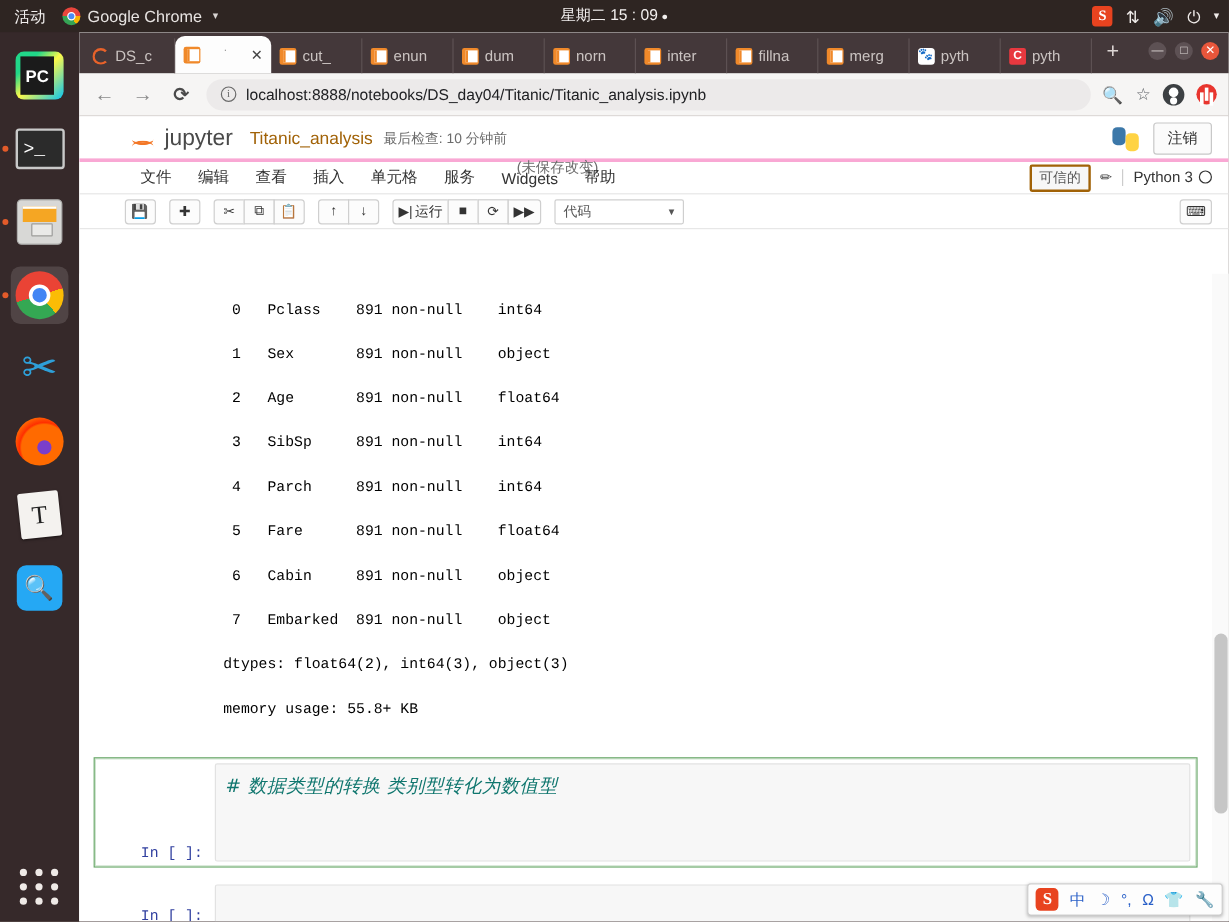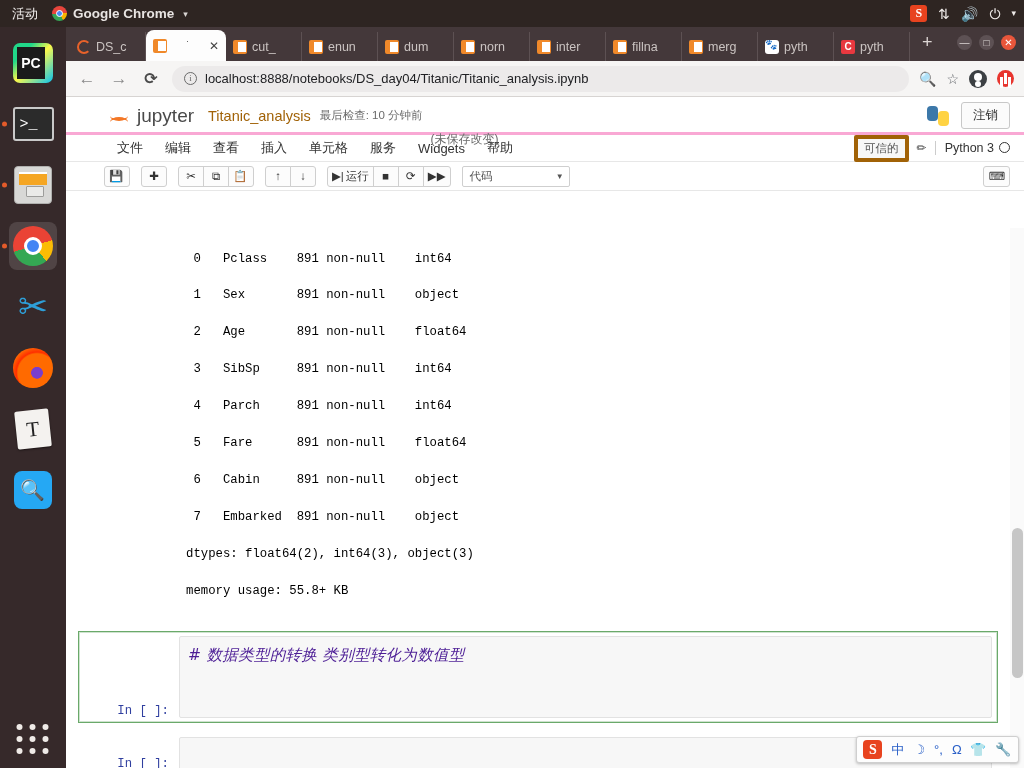--- a/index.html
+++ b/index.html
@@ -12,21 +12,21 @@
   .screen { position: relative; width: 1024px; height: 768px; }
 
   
   .topbar {
     position: absolute; top: 0; left: 0; width: 1024px; height: 27px;
     background: #2e2522; color: #e8e4e2;
     display: flex; align-items: center;
     font-size: 13px;
   }
   .topbar-activities { padding: 0 14px 0 12px; font-size: 13px; color: #f2efee; }
-  .topbar-app { display: flex; align-items: center; gap: 6px; font-weight: bold; font-size: 13.5px; }
+  .topbar-app { display: flex; align-items: center; gap: 6px; font-weight: normal; font-size: 13.5px; }
   .chrome-mini {
     width: 15px; height: 15px; border-radius: 50%;
     background: conic-gradient(from -30deg, #e8453c 0 33%, #f8b400 0 50%, #35a455 0 83%, #e8453c 0);
     position: relative; display: inline-block;
   }
   .chrome-mini::after {
     content: ""; position: absolute; inset: 4px; border-radius: 50%;
     background: #4a8bf4; border: 1.5px solid #fff;
   }
   .topbar-caret { font-size: 9px; margin-left: 3px; color: #d8d4d2; }
@@ -230,21 +230,21 @@
     font-size: 12.5px; color: #333; padding: 4px 11px;
   }
 
   .jp-menubar {
     display: flex; align-items: center; padding: 4px 14px 4px 40px;
     border-bottom: 1px solid #e7e7e7; height: 27px; font-size: 13px; color: #333;
   }
   .jp-menu-item { padding: 2px 11px; }
   .jp-menubar-right { margin-left: auto; display: flex; align-items: center; gap: 8px; }
   .trust-badge {
-    font-size: 11.5px; color: #555; border: 4px solid #a16207; background: #f7f7f7;
+    font-size: 11.5px; color: #555; border: 2px solid #a16207; background: #f7f7f7;
     padding: 2px 6px; border-radius: 2px;
   }
   .pencil-ico { font-size: 12px; color: #444; }
   .kernel-name { font-size: 12.5px; color: #333; border-left: 1px solid #ccc; padding-left: 9px; }
   .kernel-idle {
     display: inline-block; width: 11px; height: 11px; border: 1.4px solid #333;
     border-radius: 50%; margin-left: 5px; vertical-align: -1px;
   }
 
   .jp-toolbar {
@@ -301,21 +301,21 @@
     font-size: 12.3px; color: #303f9f; padding-top: 7px;
   }
   .cell-input {
     flex: 1; background: #f7f7f7; border: 1px solid #e2e2e2; border-radius: 2px;
     min-height: 34px; padding: 5px 8px;
     font-family: "Liberation Mono", "DejaVu Sans Mono", monospace;
     font-size: 13px; color: #000;
   }
   .cell.selected .cell-input { min-height: 82px; padding-top: 8px; }
   .code-comment {
-    color: #4c1d95; font-style: italic; font-size: 15.5px;
+    color: #0f766e; font-style: italic; font-size: 15.5px;
     font-family: "DejaVu Sans", sans-serif; letter-spacing: .3px;
   }
 
   
   .ime-bar {
     position: absolute; right: 5px; bottom: 5px; height: 27px;
     background: #fdfdfd; border: 1px solid #cfcfcf; border-radius: 3px;
     display: flex; align-items: center; padding: 0 6px; gap: 9px;
     box-shadow: 0 1px 3px rgba(0,0,0,.25);
   }
@@ -331,20 +331,24 @@
 <body>
 
 <div class="screen">
 
   <div class="topbar">
     <div class="topbar-activities">活动</div>
     <div class="topbar-app">
       <span class="chrome-mini"></span>
       <span>Google Chrome</span>
       <span class="topbar-caret">▾</span>
+    </div>
+    <div class="topbar-clock">
+      <span class="wd">星期二</span>
+      <span>15 : 09</span><span class="dot">●</span>
     </div>
     <div class="topbar-right">
       <span class="sogou-tray">S</span>
       <span class="tray-ico">⇅</span>
       <span class="tray-ico">🔊</span>
       <span class="tray-ico">⏻</span>
       <span class="tray-ico" style="font-size:9px">▾</span>
     </div>
   </div>
 

